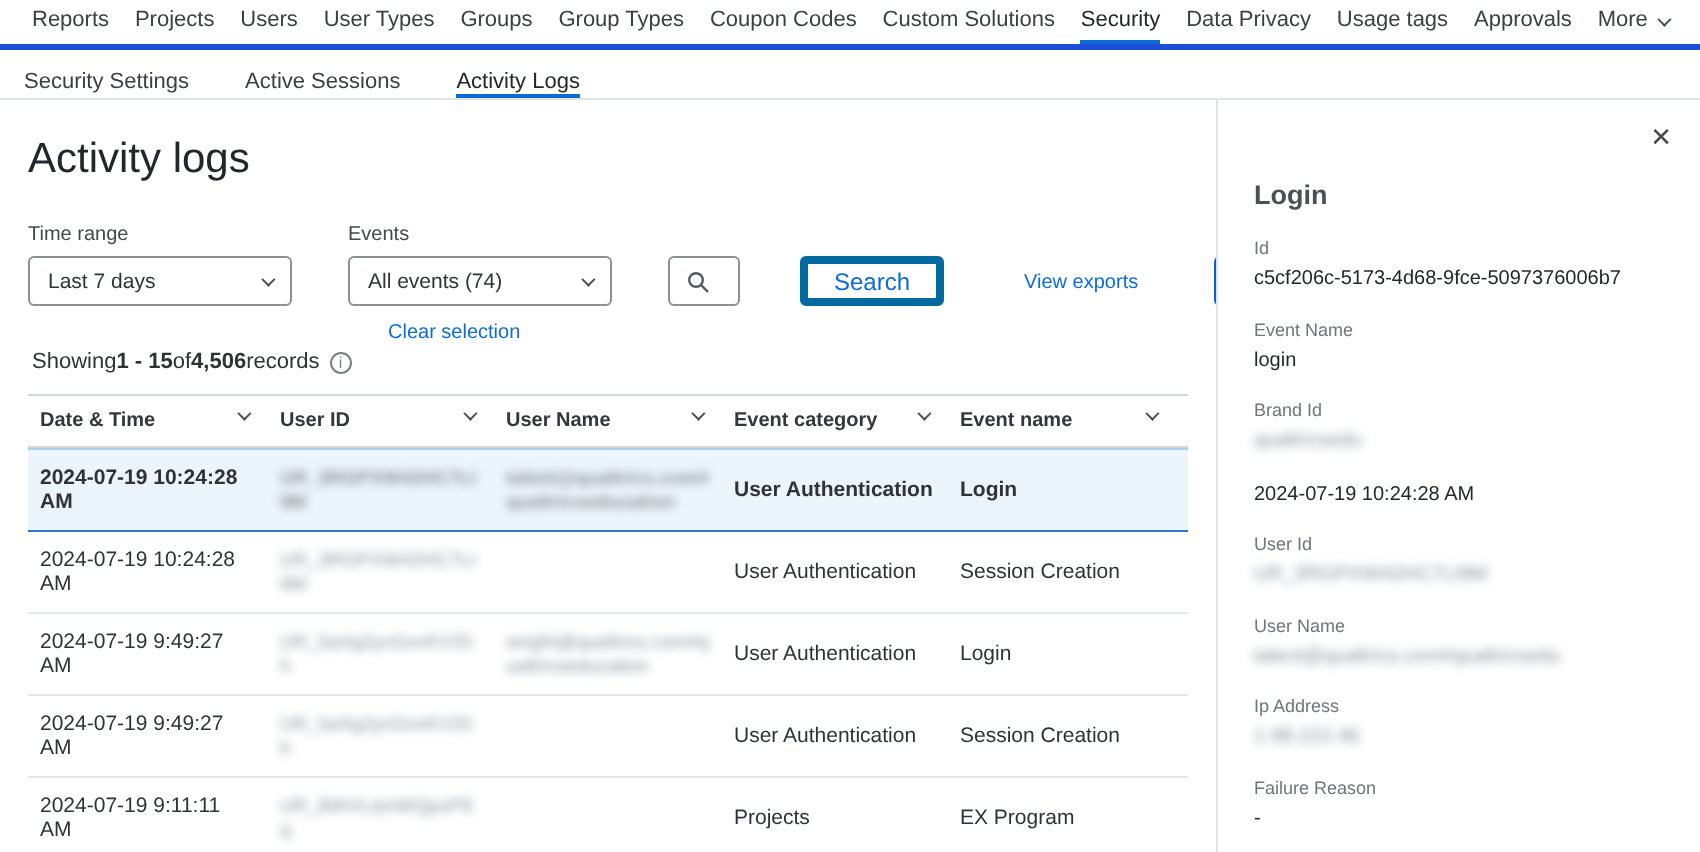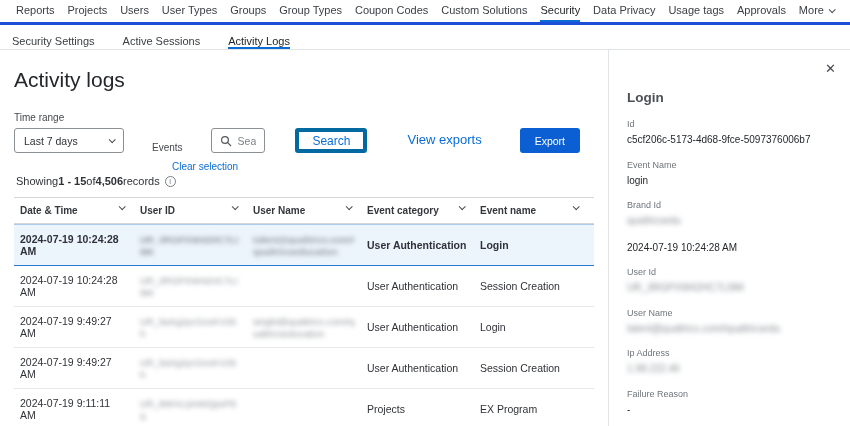--- a/index.html
+++ b/index.html
@@ -32,38 +32,38 @@
   .main { display: flex; height: 376px; }
   .content { flex: 1; padding: 14px 14px 0 14px; overflow: hidden; min-width: 0; }
   .panel { width: 242px; border-left: 1px solid #e1e4e7; padding: 8px 16px 0 18px; position: relative; overflow: hidden; }
   
   .page-title { font-size: 21px; font-weight: 400; color: #23262a; margin: 4px 0 20px 0; }
   .filters { display: flex; align-items: flex-end; gap: 28px; position: relative; }
   .filter-group { display: flex; flex-direction: column; gap: 5px; position: relative; }
   .filter-label { font-size: 10px; color: #44484d; }
   .dropdown {
     display: flex; align-items: center; justify-content: space-between;
-    width: 110px; height: 25px; padding: 0 9px;
+    width: 132px; height: 25px; padding: 0 9px;
     border: 1px solid #8b9094; border-radius: 3px;
     font-size: 10.5px; color: #2f3237; background: #fff; cursor: pointer;
   }
   .clear-link { position: absolute; top: 100%; left: 20px; margin-top: 8px; font-size: 10px; color: #0b6cd8; cursor: pointer; white-space: nowrap; }
   .search-box {
     display: flex; align-items: center; gap: 6px;
     width: 135px; height: 25px; padding: 0 8px;
     border: 1px solid #8b9094; border-radius: 3px; background: #fff;
   }
   .search-box input { border: none; outline: none; width: 100%; font-size: 10.5px; font-family: "Liberation Sans", sans-serif; color: #2f3237; }
   .search-box input::placeholder { color: #7a8087; }
   .btn-outline {
     height: 25px; padding: 0 13px; margin-left: 2px;
     border: 4px solid #0369a1; border-radius: 3px; background: #fff;
     color: #0b6cd8; font-size: 12px; font-family: "Liberation Sans", sans-serif; cursor: pointer;
   }
-  .link { font-size: 13px; color: #0b6cd8; cursor: pointer; margin: 0 10px 6px 12px; white-space: nowrap; }
+  .link { font-size: 10px; color: #0b6cd8; cursor: pointer; margin: 0 10px 6px 12px; white-space: nowrap; }
   .btn-primary {
     height: 25px; padding: 0 15px; margin-left: auto; margin-right: 14px;
     border: none; border-radius: 3px; background: #0b5fd3;
     color: #fff; font-size: 10.5px; font-family: "Liberation Sans", sans-serif; cursor: pointer;
   }
   .summary { margin: 22px 0 10px 2px; font-size: 11px; color: #2f3237; display: flex; align-items: center; }
   .summary b { font-weight: 700; }
   .info-icon {
     display: inline-flex; align-items: center; justify-content: center;
     width: 11px; height: 11px; margin-left: 5px;
@@ -160,20 +160,24 @@
       <div class="filter-group">
         <div class="filter-label">Time range</div>
         <div class="dropdown">
           <span>Last 7 days</span>
           <span class="chev"></span>
         </div>
       </div>
 
       <div class="filter-group">
         <div class="filter-label">Events</div>
+        <div class="dropdown">
+          <span>All events (74)</span>
+          <span class="chev"></span>
+        </div>
         <div class="clear-link">Clear selection</div>
       </div>
 
       <div class="search-box">
         <svg class="search-icon-svg" width="12" height="12" viewBox="0 0 12 12">
           <circle cx="5" cy="5" r="3.4" fill="none" stroke="#555a60" stroke-width="1.2"></circle>
           <line x1="7.7" y1="7.7" x2="11" y2="11" stroke="#555a60" stroke-width="1.2"></line>
         </svg>
         <input type="text" placeholder="Search content" style="">
       </div>

